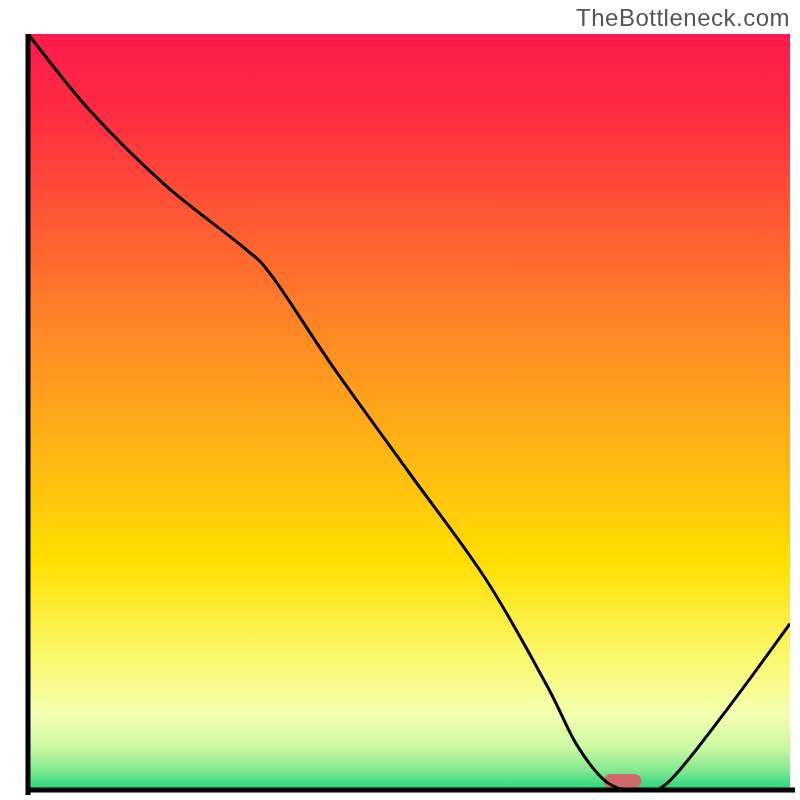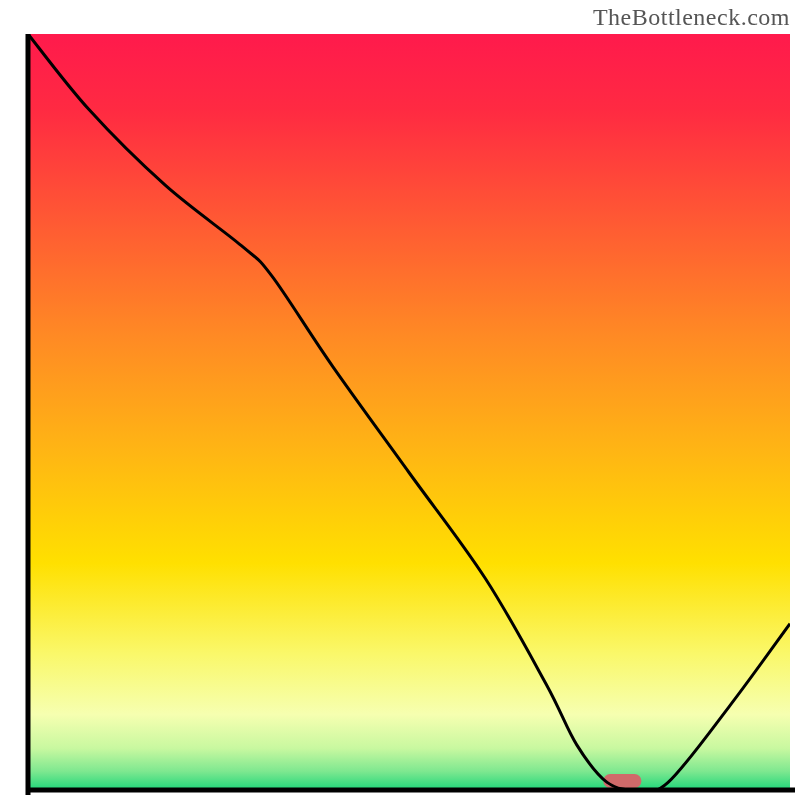--- a/index.html
+++ b/index.html
@@ -16,21 +16,20 @@
     height: 800px;
   }
   .watermark {
     position: absolute;
     top: 4px;
     right: 10px;
     font-size: 24px;
     font-weight: 500;
     color: #555555;
     letter-spacing: 0.5px;
-    font-family: Liberation Serif, serif;
   }
   svg {
     display: block;
   }
 </style>
 </head>
 <body>
 
 <div class="frame">
   <div class="watermark">TheBottleneck.com</div>

